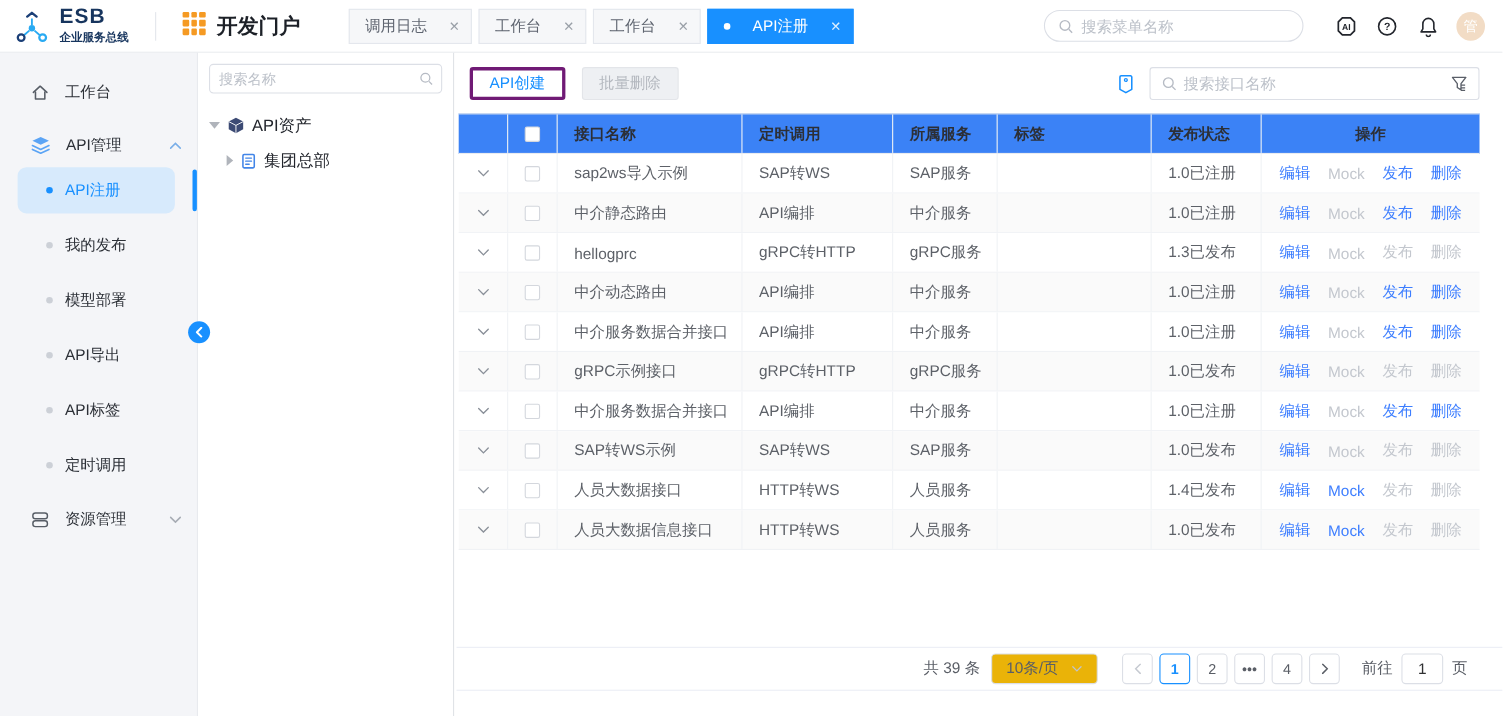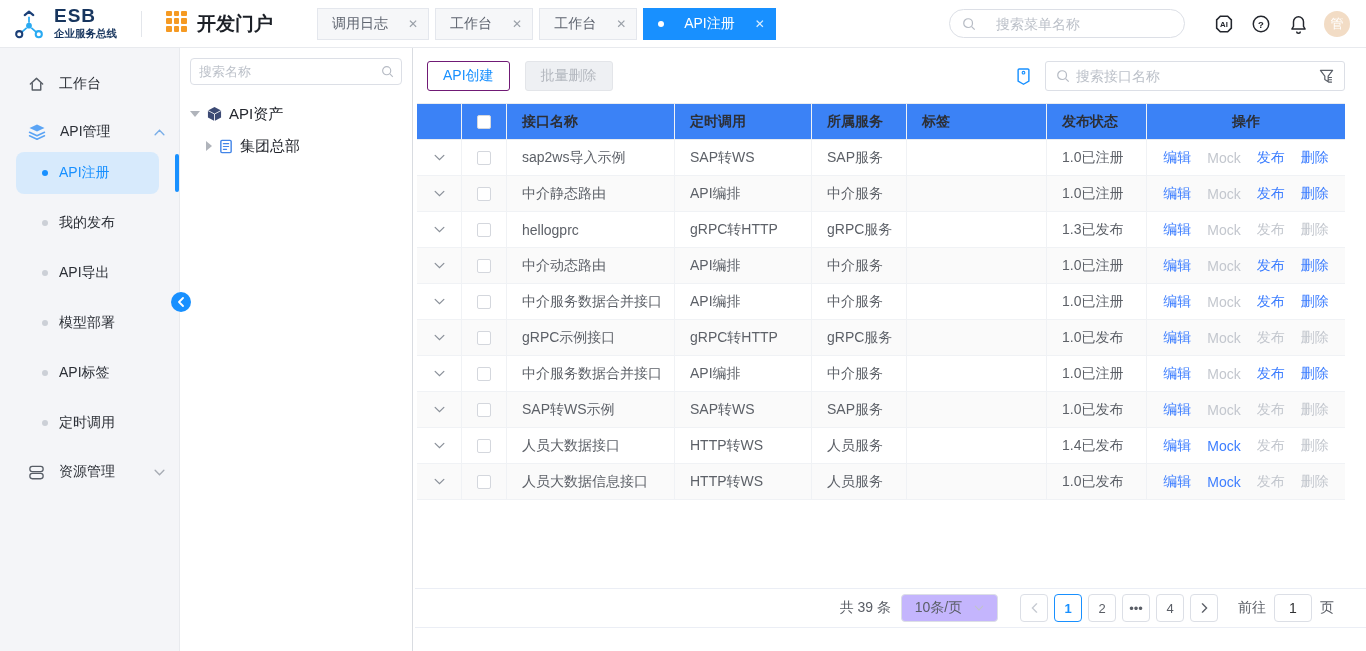--- a/index.html
+++ b/index.html
@@ -24,21 +24,21 @@
 
   .tabs { display:flex; gap:6px; margin-left:44px; }
   .tab { height:32px; padding:0 10px 0 14px; display:flex; align-items:center; gap:20px;
          background:#f6f7f9; border:1px solid #e4e7ed; font-size:14px; color:#5f6570; cursor:pointer; }
   .tab .x { color:#9aa0a8; font-size:12px; line-height:12px; }
   .tab.active { background:#1890ff; border-color:#1890ff; color:#fff; }
   .tab.active .dot { width:6px; height:6px; border-radius:50%; background:#fff; }
   .tab.active .x { color:#dcefff; }
 
   .menu-search { margin-left:auto; width:236px; height:29px; border:1px solid #dcdfe6; border-radius:15px;
-                 display:flex; align-items:center; padding:0 12px; gap:20px; background:#fff; }
+                 display:flex; align-items:center; padding:0 12px; gap:7px; background:#fff; }
   .menu-search input { border:none; outline:none; width:100%; font-size:14px; color:#333; background:transparent;
                        font-family:inherit; }
   .menu-search input::placeholder { color:#bcc1c9; }
 
   .top-icons { display:flex; align-items:center; gap:15px; margin-left:28px; }
   .ticon { width:22px; height:22px; display:flex; align-items:center; justify-content:center; cursor:pointer; }
   .avatar { width:26px; height:26px; border-radius:50%; background:#f2dcc5; color:#fff; font-size:13px;
             display:flex; align-items:center; justify-content:center; cursor:pointer; }
 
   
@@ -72,21 +72,21 @@
   .tree-node.child { padding-left:16px; margin-top:4px; }
   .caret-down { width:0; height:0; border-left:5px solid transparent; border-right:5px solid transparent;
                 border-top:6px solid #b0b4bb; }
   .caret-right { width:0; height:0; border-top:5px solid transparent; border-bottom:5px solid transparent;
                  border-left:6px solid #b0b4bb; }
 
   
   .main { flex:1; min-width:0; display:flex; flex-direction:column; background:#fff; padding:13px 0 0 2px; }
   .toolbar { display:flex; align-items:center; padding:0 21px 0 12px; margin-bottom:12px; flex:none; }
   .btn { height:30px; padding:0 15px; border-radius:3px; font-size:14px; cursor:pointer; font-family:inherit; }
-  .btn-create { border:1px solid #701a75; color:#1890ff; background:#fff; }
+  .btn-create { border:3px solid #701a75; color:#1890ff; background:#fff; }
   .btn-batch { border:1px solid #e3e5e9; color:#b4b8bf; background:#eef0f3; margin-left:15px; cursor:not-allowed; }
   .tb-right { margin-left:auto; display:flex; align-items:center; gap:13px; }
   .if-search { width:300px; height:30px; border:1px solid #dcdfe6; border-radius:3px; display:flex;
                align-items:center; padding:0 10px; gap:6px; }
   .if-search input { border:none; outline:none; flex:1; font-size:14px; color:#000000; font-family:inherit; }
   .if-search input::placeholder { color:#bcc1c9; }
 
   
   .table { margin:0 21px 0 2px; flex:none; }
   .thead, .tr { display:grid; grid-template-columns:45px 45px 168px 137px 95px 140px 100px 1fr; }
@@ -102,21 +102,21 @@
   .op { color:#3d7eff; cursor:pointer; text-decoration:none; }
   .op.disabled { color:#c3c7ce; cursor:not-allowed; }
 
   .vspacer { flex:1; }
 
   
   .pagination { height:40px; flex:none; border-top:1px solid #ebeef5; border-bottom:1px solid #ebeef5;
                 display:flex; align-items:center; justify-content:flex-end; gap:10px;
                 padding-right:32px; margin-bottom:23px; color:#5a5e66; font-size:14px; }
   .page-size { width:97px; height:28px; border:1px solid #dcdfe6; border-radius:4px; display:flex;
-               align-items:center; justify-content:center; gap:12px; cursor:pointer; background:#c4b5fd; }
+               align-items:center; justify-content:center; gap:12px; cursor:pointer; background:#eab308; }
   .pg-btn { min-width:28px; height:28px; border:1px solid #dcdfe6; border-radius:4px; background:#fff;
             display:flex; align-items:center; justify-content:center; cursor:pointer; color:#5a5e66; font-size:13px; }
   .pg-btn.active { border-color:#1890ff; color:#1890ff; font-weight:bold; }
   .pg-btn.disabled { color:#c6cad1; cursor:not-allowed; }
   .pg-group { display:flex; gap:6px; margin-left:12px; }
   .goto { display:flex; align-items:center; gap:8px; margin-left:10px; }
   .goto input { width:38px; height:28px; border:1px solid #dcdfe6; border-radius:4px; text-align:center;
                 font-size:14px; color:#303133; outline:none; font-family:inherit; }
   svg { display:block; }
 </style>
@@ -249,27 +249,27 @@
       </div>
       <div class="sub-wrap">
         <div class="sub-pill">
           <span class="bullet"></span>
           <span>我的发布</span>
         </div>
       </div>
       <div class="sub-wrap">
         <div class="sub-pill">
           <span class="bullet"></span>
-          <span>API导出</span>
+          <span>模型部署</span>
         </div>
       </div>
       <div class="sub-wrap">
         <div class="sub-pill">
           <span class="bullet"></span>
-          <span>模型部署</span>
+          <span>API导出</span>
         </div>
       </div>
       <div class="sub-wrap">
         <div class="sub-pill">
           <span class="bullet"></span>
           <span>API标签</span>
         </div>
       </div>
       <div class="sub-wrap">
         <div class="sub-pill">

